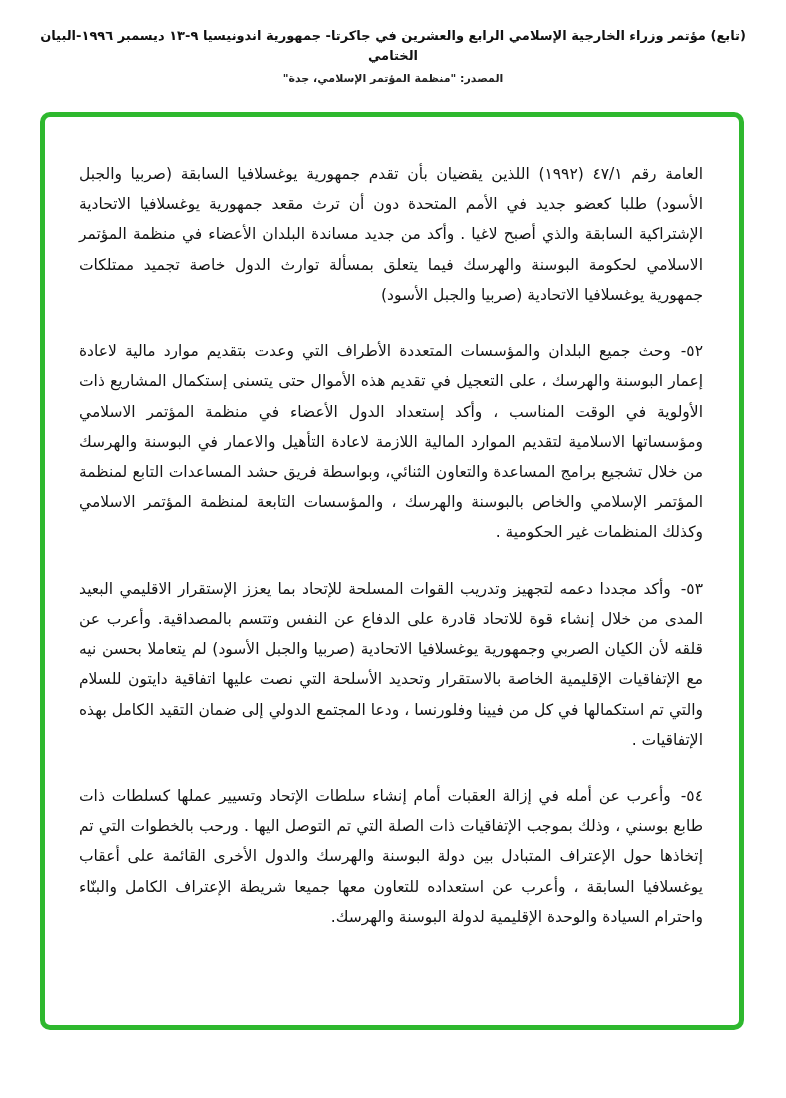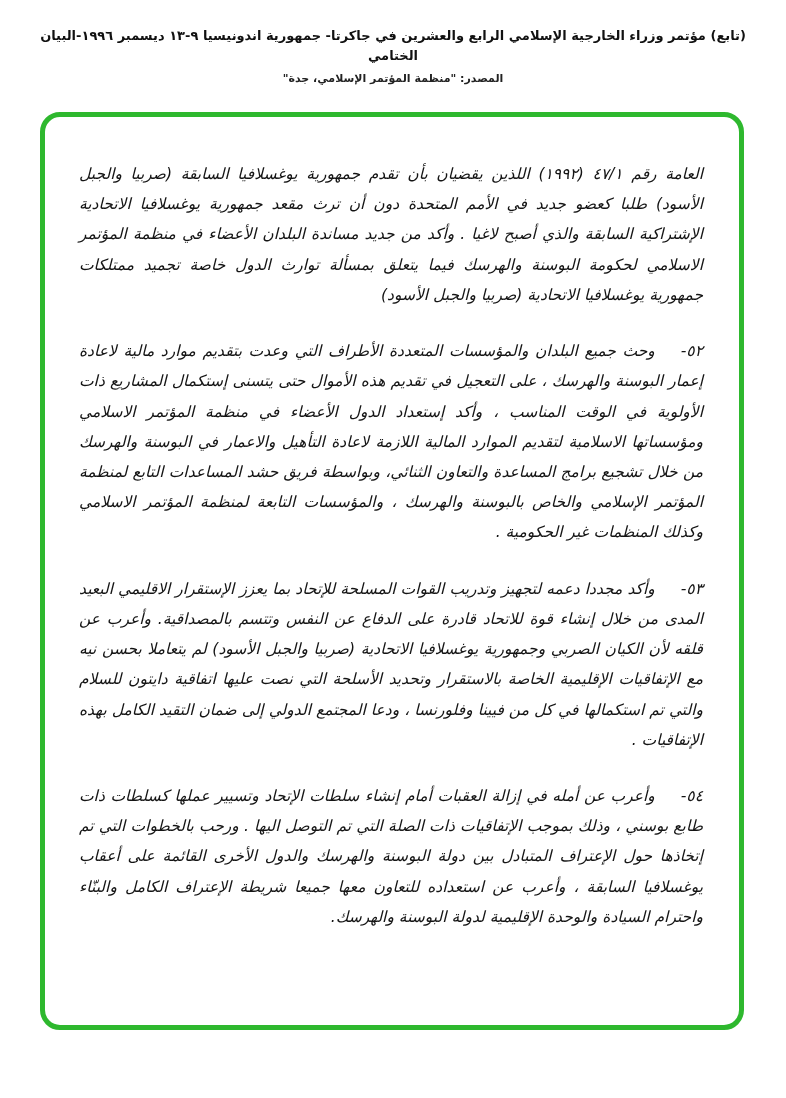--- a/index.html
+++ b/index.html
@@ -33,38 +33,37 @@
     margin-top: 7px;
     color: #222222;
   }
   .green-frame {
     position: absolute;
     left: 40px;
     top: 112px;
     width: 704px;
     height: 918px;
     border: 5px solid #2eb82e;
-    border-radius: 20px;
+    border-radius: 10px;
     box-sizing: border-box;
     padding: 42px 36px 32px 34px;
     background: #ffffff;
-    font-style: italic;
   }
   .body-text {
     direction: rtl;
     text-align: justify;
     color: #141414;
     font-size: 15.5px;
     line-height: 1.95;
   }
   .para {
     margin: 0 0 26px 0;
   }
   .para-num {
-    margin-left: 26px;
+    margin-left: 10px;
     white-space: nowrap;
   }
   .doc-footer {
     position: absolute;
     left: 0;
     bottom: 14px;
     width: 100%;
     text-align: center;
   }
   .page-number {

